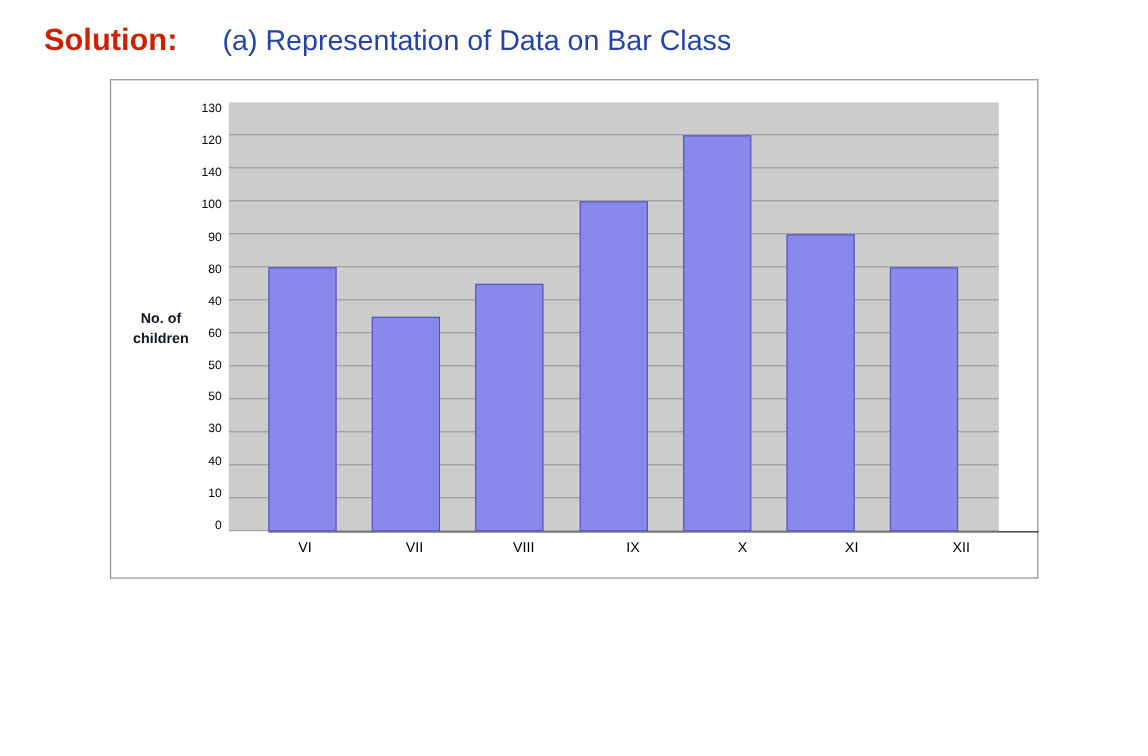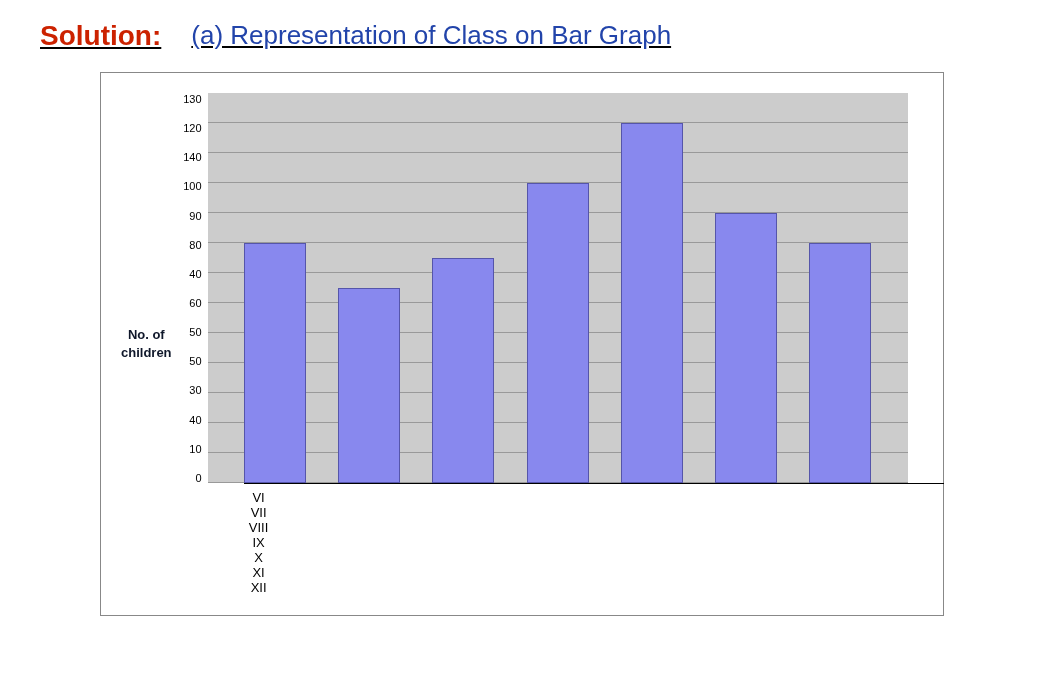--- a/index.html
+++ b/index.html
@@ -11,23 +11,23 @@
       overflow: hidden;
     }
     .page {
       width: 1044px;
       height: 687px;
       background: #ffffff;
       padding: 20px 40px;
     }
     .header {
       display: flex;
-      gap: 30px;
+      align-items: center;
+      gap: 41px;
       margin-bottom: 20px;
-      text-decoration: underline;
     }
     .solution-label {
       font-size: 28px;
       font-weight: bold;
       color: #cc2200;
     }
     .title-text {
       font-size: 26px;
       color: #2244aa;
       font-weight: normal;
@@ -110,21 +110,21 @@
       padding: 0 20px;
       justify-content: space-around;
     }
     .bar {
       background: #8888ee;
       border: 1px solid #5555aa;
       width: 62px;
     }
     .x-axis-labels {
       display: flex;
-      flex-direction: column;
+      flex-direction: row;
       justify-content: space-around;
       padding: 6px 20px 0 56px;
       font-size: 13px;
       color: #000;
     }
     .x-label {
       width: 62px;
       text-align: center;
     }
     .x-axis-title {
@@ -140,21 +140,21 @@
       background: #000;
       margin-left: 36px;
     }
   </style>
 </head>
 <body>
 
 <div class="page">
   <div class="header">
     <span class="solution-label">Solution:</span>
-    <span class="title-text">(a) Representation of Class on Bar Graph</span>
+    <span class="title-text">(a) Representation of Data on Bar Class</span>
   </div>
 
   <div class="chart-container">
     <div class="chart-area">
       <div class="y-axis-label">
         <span>No. of</span>
         <span>children</span>
       </div>
 
       <div class="chart-inner">

